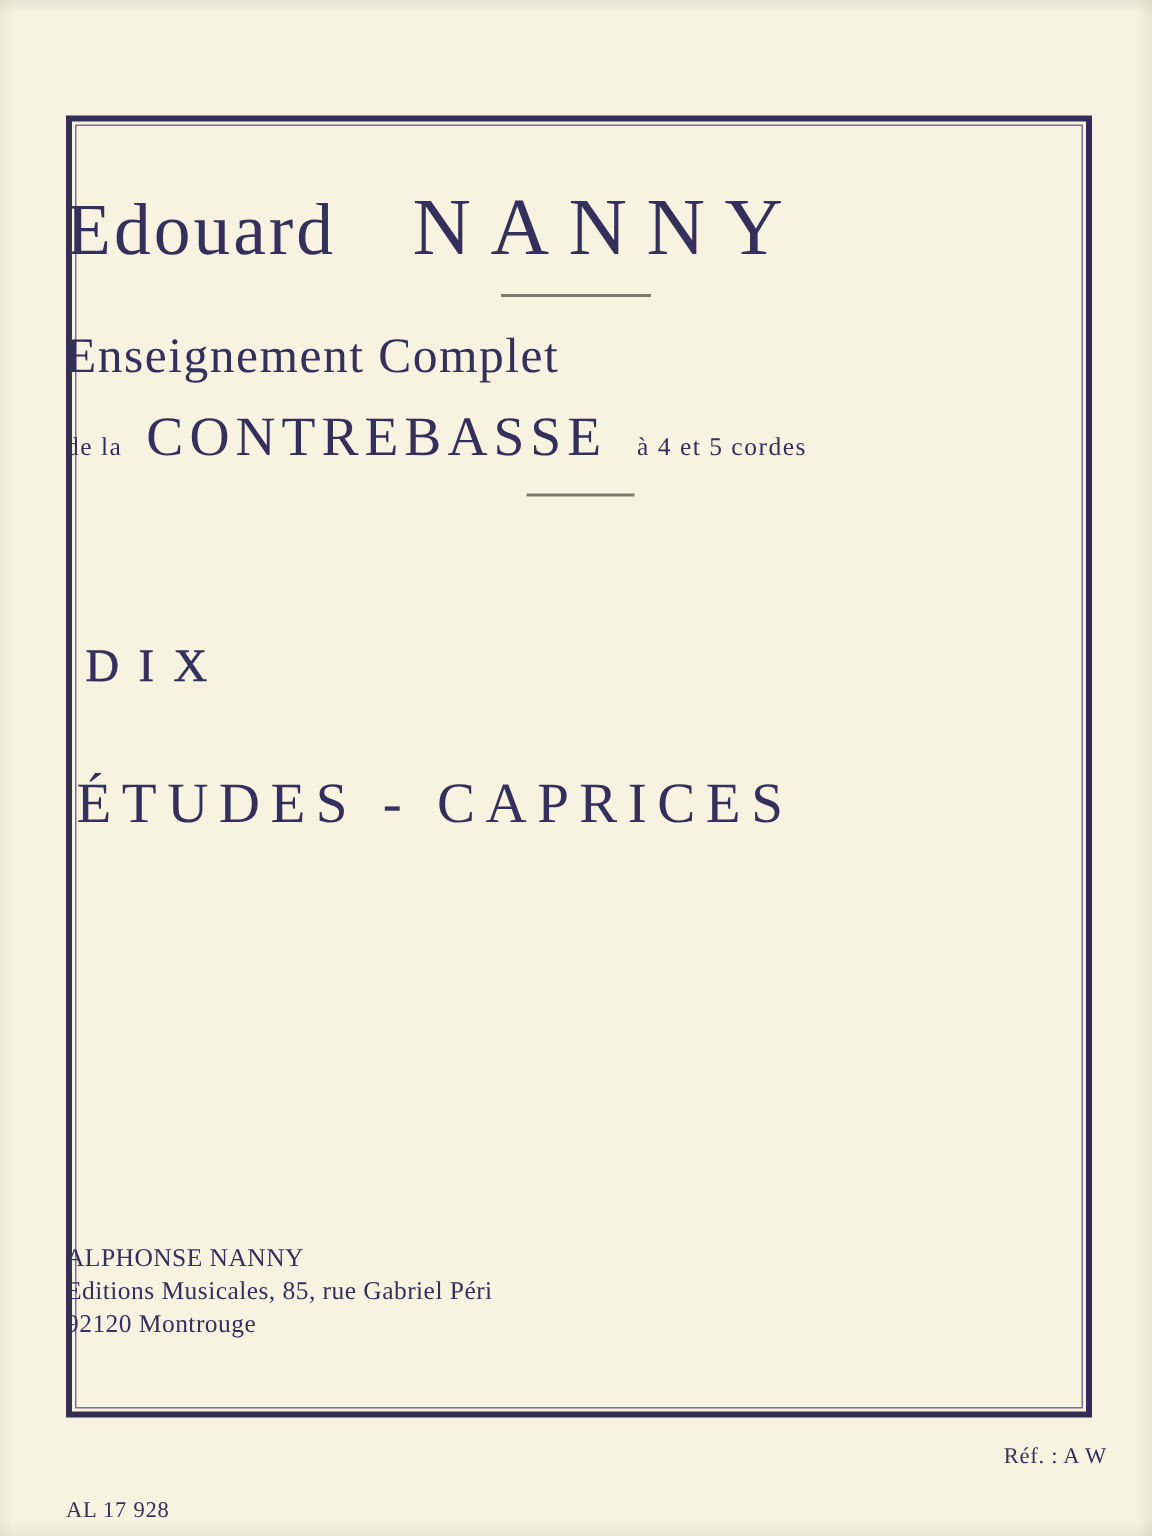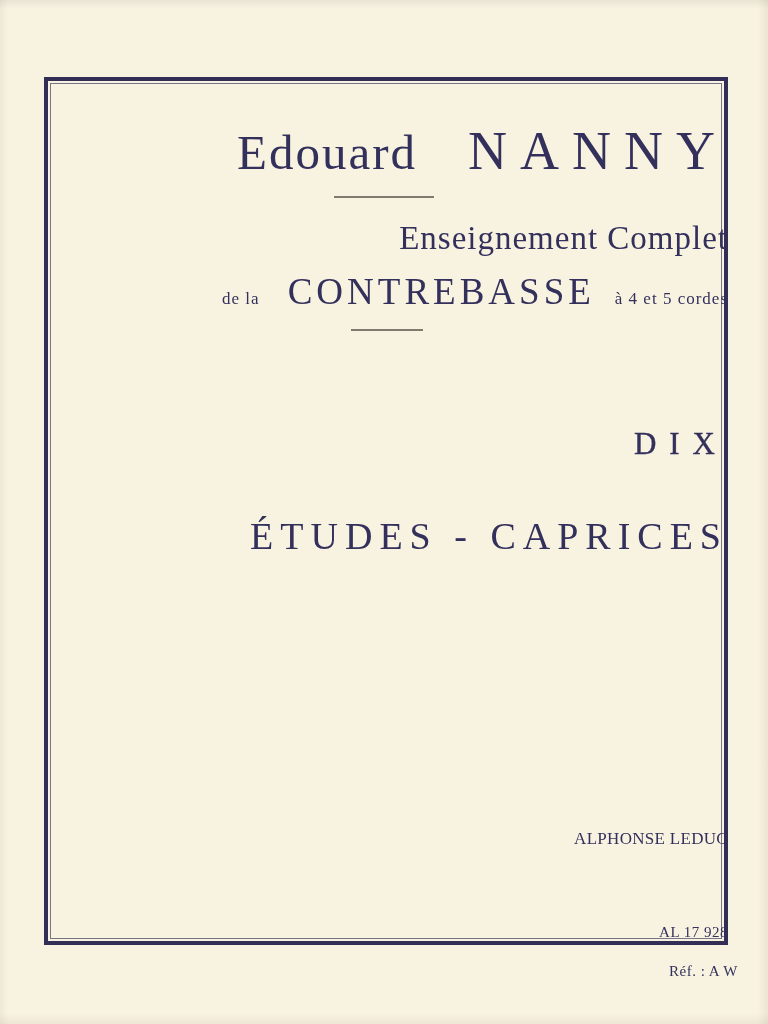--- a/index.html
+++ b/index.html
@@ -29,40 +29,40 @@
   }
   .frame{
     position:absolute; left:44px; top:77px; width:684px; height:868px;
     border:4px solid var(--frame);
   }
   .frame-inner{
     position:absolute; inset:2px;
     border:1px solid rgba(50,46,85,.65);
   }
   .centered{
-    position:absolute; left:44px; width:684px; text-align:right;
+    position:absolute; left:44px; width:684px; text-align:left;
   }
   .title-line{ top:120px; white-space:nowrap; }
   .author-first{ font-size:49px; letter-spacing:2px; margin-right:38px; }
   .author-last{ font-size:54px; letter-spacing:13px; padding-left:13px; }
   .rule{
     position:absolute; height:2px; background:var(--rule);
   }
   .rule-1{ top:196px; left:334px; width:100px; }
   .rule-2{ top:329px; left:351px; width:72px; }
   .series-title{ top:220px; font-size:33px; letter-spacing:1px; white-space:nowrap; }
   .instrument-line{ top:270px; white-space:nowrap; }
   .sub-small{ font-size:17px; letter-spacing:1px; }
-  .sub-prefix{ margin-right:24px; }
+  .sub-prefix{ margin-right:12px; }
   .sub-suffix{ margin-left:20px;margin-top:24px; }
   .instrument{ font-size:37px; letter-spacing:4px; padding-left:4px; }
   .number-word{ top:426px; font-size:31px; letter-spacing:13px; padding-left:13px; font-weight:bold; -webkit-text-stroke:.4px var(--ink); font-weight:normal;}
   .work-title{ top:514px; font-size:38px; letter-spacing:7px; padding-left:7px; }
   .publisher{ top:828px; font-size:17px; line-height:22px; letter-spacing:.3px; }
-  .plate-line{ top:924px; font-size:15px; letter-spacing:.5px; }
+  .plate-line{ top:999px; font-size:15px; letter-spacing:.5px; }
   .reference{
     position:absolute; top:963px; right:30px; font-size:15px; letter-spacing:.5px;
   }
   .txt{ display:inline; }
 </style>
 </head>
 <body>
 
 <div class="page">
 
@@ -82,20 +82,22 @@
     <span class="txt sub-small sub-prefix">de la</span><span class="txt instrument">CONTREBASSE</span><span class="txt sub-small sub-suffix">à 4 et 5 cordes</span>
   </div>
 
   <div class="rule rule-2"></div>
 
   <div class="centered work-title">ÉTUDES - CAPRICES</div>
 
   <div class="centered number-word">DIX</div>
 
   <div class="centered publisher">
-    <div>ALPHONSE LEDUC</div>
+    <div>ALPHONSE NANNY</div>
+    <div>Editions Musicales, 85, rue Gabriel Péri</div>
+    <div>92120 Montrouge</div>
   </div>
 
   <div class="centered plate-line">AL 17 928</div>
 
   <div class="reference">Réf. : A W</div>
 
 </div>
 
 </body></html>

